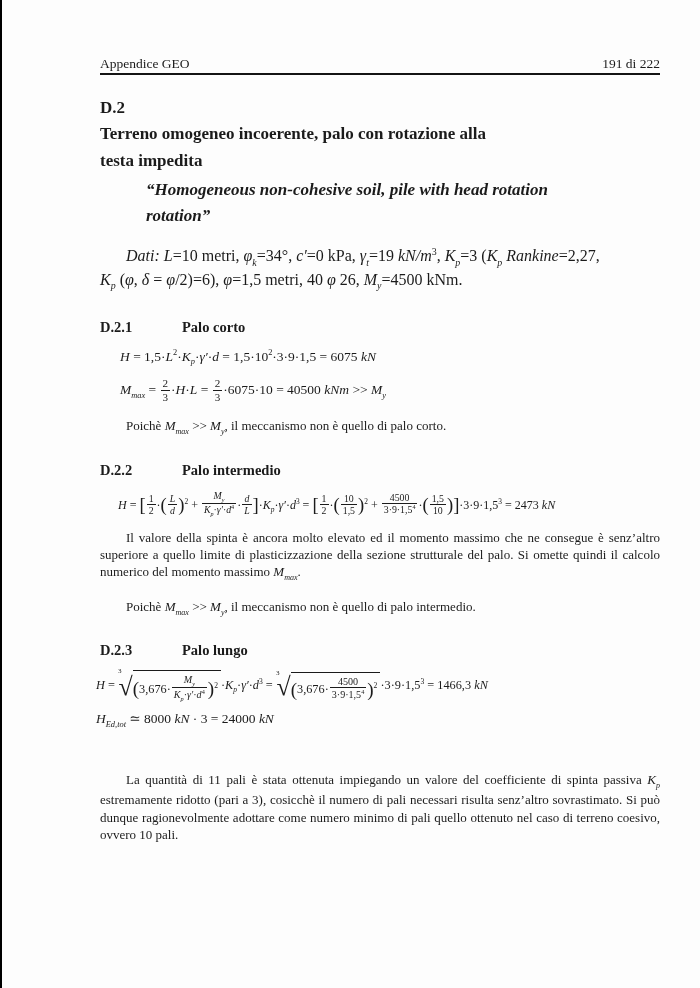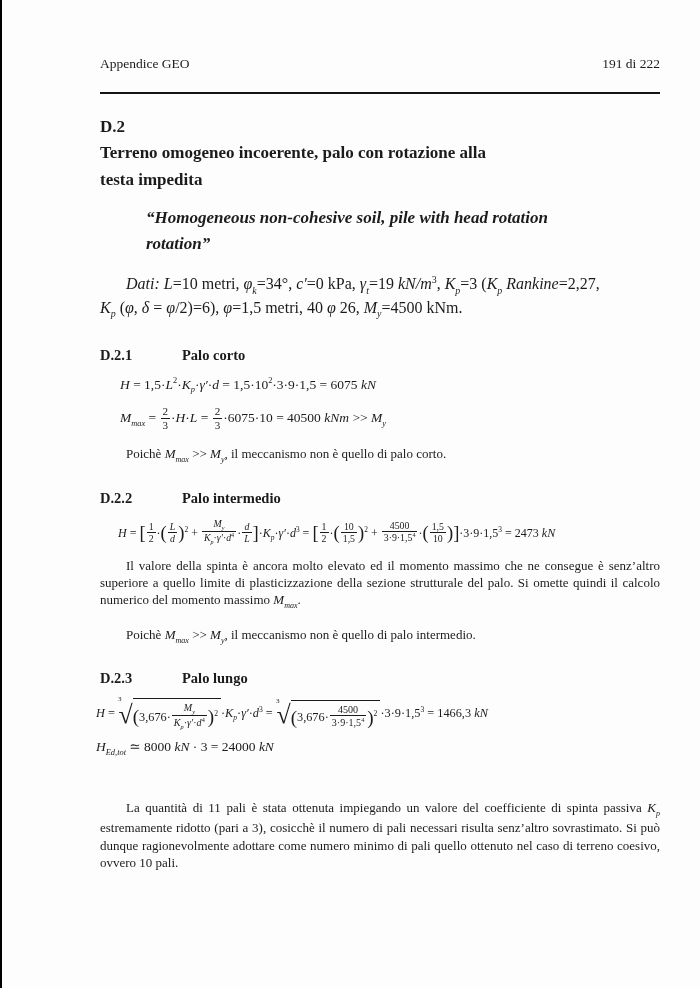--- a/index.html
+++ b/index.html
@@ -6,26 +6,26 @@
   body{
     width:700px;height:988px;position:relative;overflow:hidden;
     background:#fdfdfd;color:#1b1b1b;
     font-family:"Liberation Serif","DejaVu Serif",serif;
   }
   .scan-edge{position:absolute;left:0;top:0;width:2px;height:988px;background:#000;}
   .page{padding:56px 40px 0 100px;width:560px;}
 
   
   .hdr{display:flex;justify-content:space-between;align-items:flex-end;
-       font-size:13.5px;padding-bottom:20px;border-bottom:2.5px solid #141414;}
+       font-size:13.5px;padding-bottom:1px;border-bottom:2.5px solid #141414;}
 
   
   .sec-title{display:flex;margin-top:20px;font-weight:bold;font-size:17px;line-height:1.55;flex-direction:column;}
   .sec-num{min-width:46px;}
-  .sec-sub{margin-left:46px;font-weight:bold;font-style:italic;font-size:17px;line-height:1.55;margin-top:12px;}
+  .sec-sub{margin-left:46px;font-weight:bold;font-style:italic;font-size:17px;line-height:1.55;margin-top:3px;}
 
   .dati{margin-top:15px;font-size:16px;line-height:1.38;text-indent:26px;max-width:516px;}
 
   .sub-head{display:flex;font-weight:bold;font-size:14.5px;margin-top:26px;gap:27px;}
   .sub-num{min-width:55px;}
 
   
   .formula{margin-left:20px;margin-top:13px;font-size:13.5px;white-space:nowrap;line-height:1;}
   .formula.tall{margin-top:11px;}
   .f-int{font-size:12px;margin-left:18px;}

